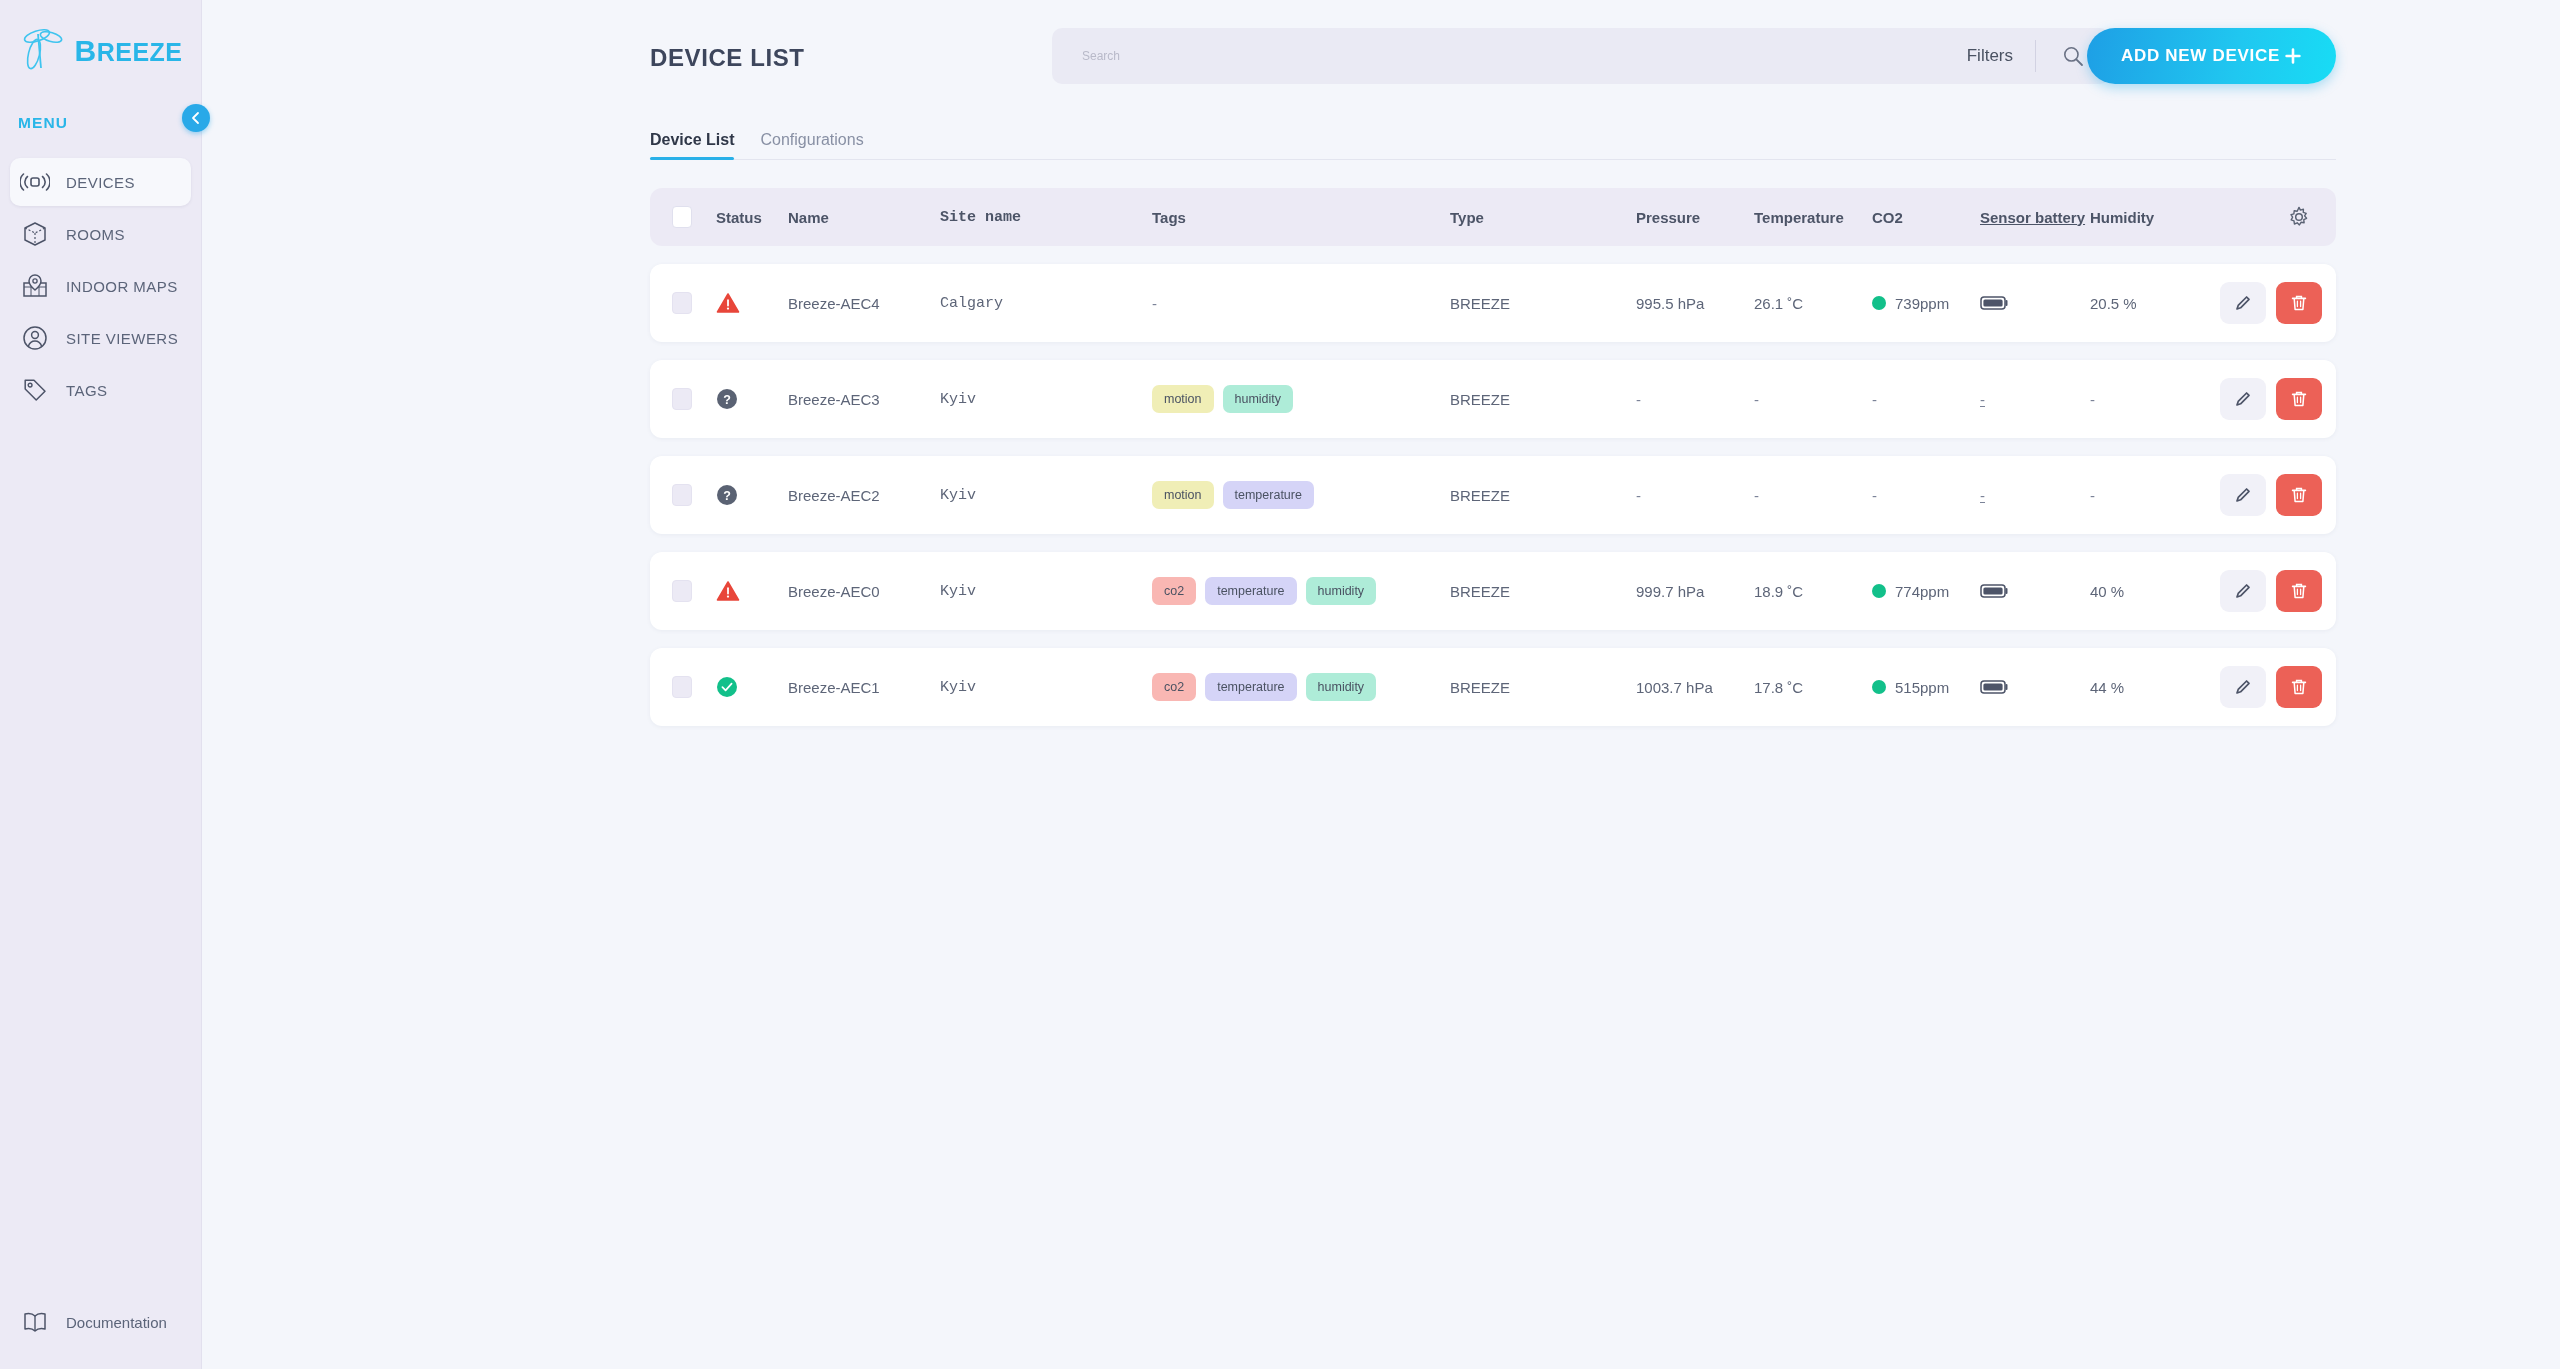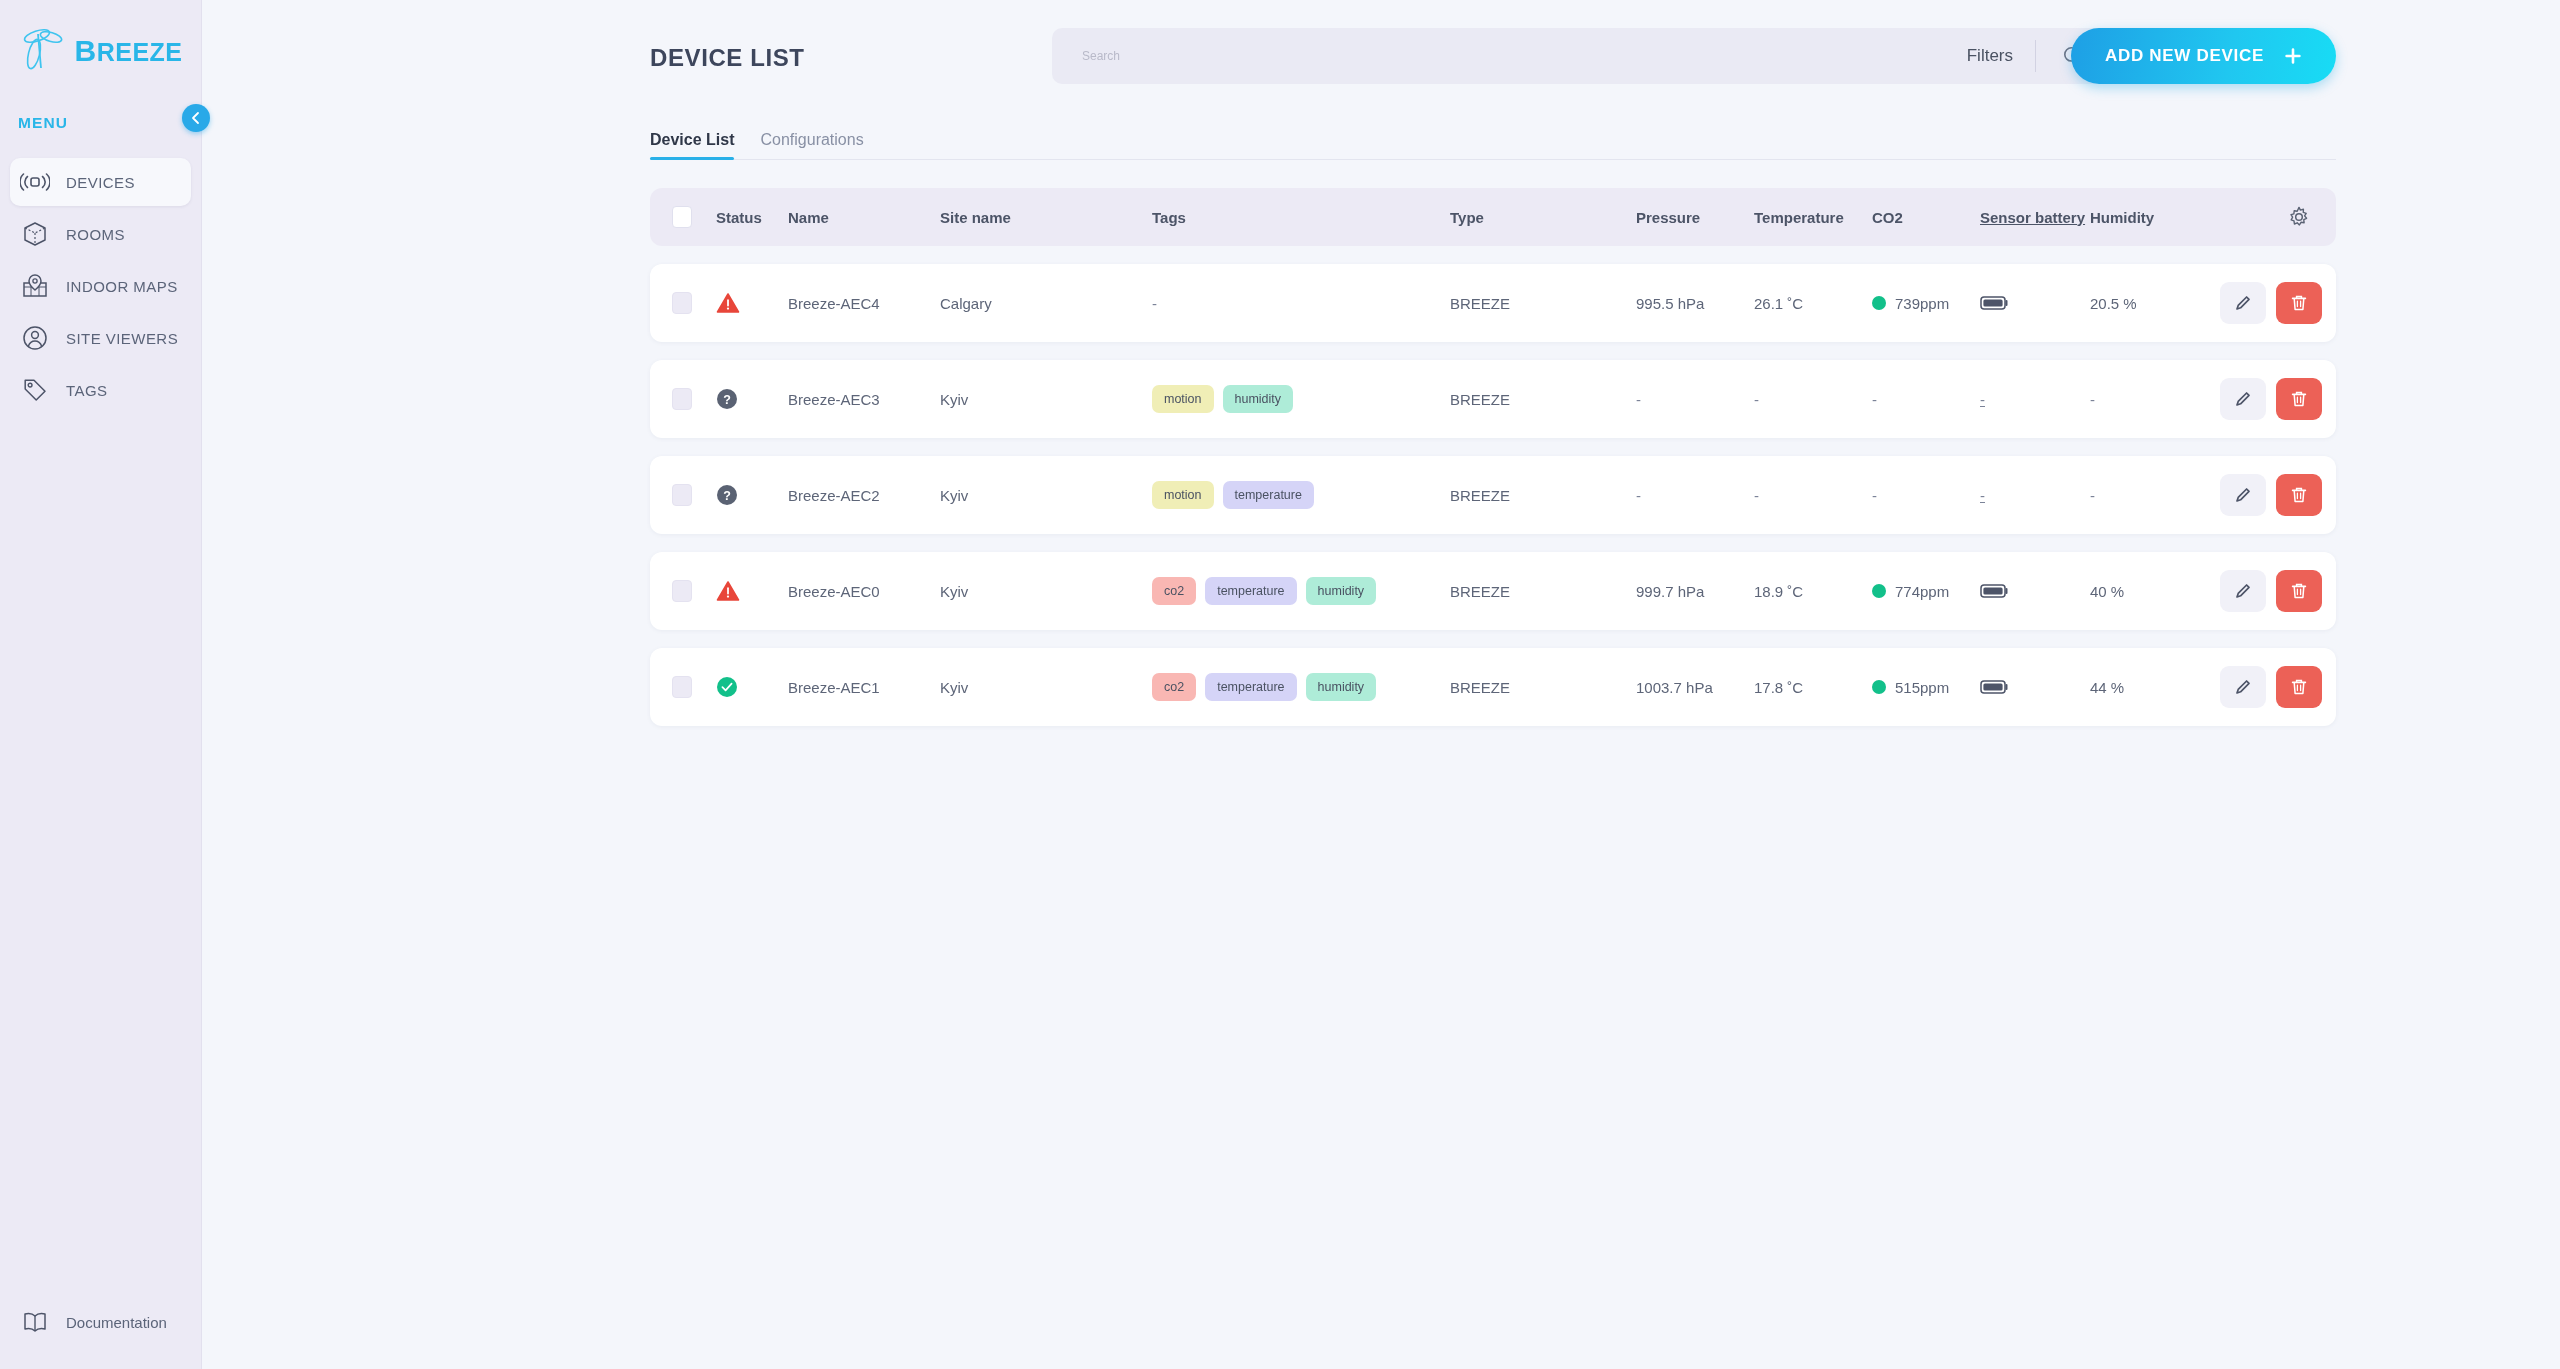--- a/index.html
+++ b/index.html
@@ -97,21 +97,21 @@
   .search-icon-btn {
     width: 74px; height: 56px; display: flex; align-items: center; justify-content: center;
     cursor: pointer;
   }
   .add-btn {
     position: absolute; right: 186px; top: 28px;
     height: 56px; padding: 0 34px;
     border-radius: 28px; border: 0;
     background: linear-gradient(100deg, #1e9fe5 0%, #20c7f0 60%, #18dcf5 100%);
     color: #fff; font-size: 17px; font-weight: bold; letter-spacing: .7px;
-    display: flex; align-items: center; gap: 20px; cursor: pointer;
+    display: flex; align-items: center; gap: 4px; cursor: pointer;
     font-family: "Liberation Sans", sans-serif;
     box-shadow: 0 4px 12px rgba(32,170,230,.35);
     text-transform: uppercase;
   }
 
   
   .tabs {
     margin-left: 448px; margin-right: 186px;
     display: flex; align-items: flex-end; gap: 26px;
     border-bottom: 1px solid #e3e5ef; height: 44px;
@@ -137,21 +137,21 @@
   .row {
     display: flex; align-items: center;
     background: #fff; border-radius: 12px;
     height: 78px; margin-top: 18px; padding: 0 0 0 22px;
     box-shadow: 0 1px 4px rgba(90,95,130,.07);
     font-size: 15px; color: #5d6578;
   }
   .c-check   { width: 44px; flex: 0 0 44px; display:flex; align-items:center; }
   .c-status  { width: 72px; flex: 0 0 72px; display:flex; align-items:center; }
   .c-name    { width: 152px; flex: 0 0 152px; }
-  .c-site    { width: 212px; flex: 0 0 212px; }
+  .c-site    { width: 212px; flex: 0 0 212px; font-family: Liberation Mono, monospace; }
   .c-tags    { width: 298px; flex: 0 0 298px; display: flex; gap: 9px; align-items: center; }
   .c-type    { width: 186px; flex: 0 0 186px; }
   .c-press   { width: 118px; flex: 0 0 118px; }
   .c-temp    { width: 118px; flex: 0 0 118px; }
   .c-co2     { width: 108px; flex: 0 0 108px; display: flex; align-items: center; gap: 9px; }
   .c-batt    { width: 110px; flex: 0 0 110px; display: flex; align-items: center; text-decoration: underline; }
   .c-hum     { width: 130px; flex: 0 0 130px; }
   .c-act     { flex: 1; display: flex; align-items: center; justify-content: flex-end; gap: 10px; padding-right: 14px; }
 
   .thead .c-press, .thead .c-temp, .thead .c-co2,

